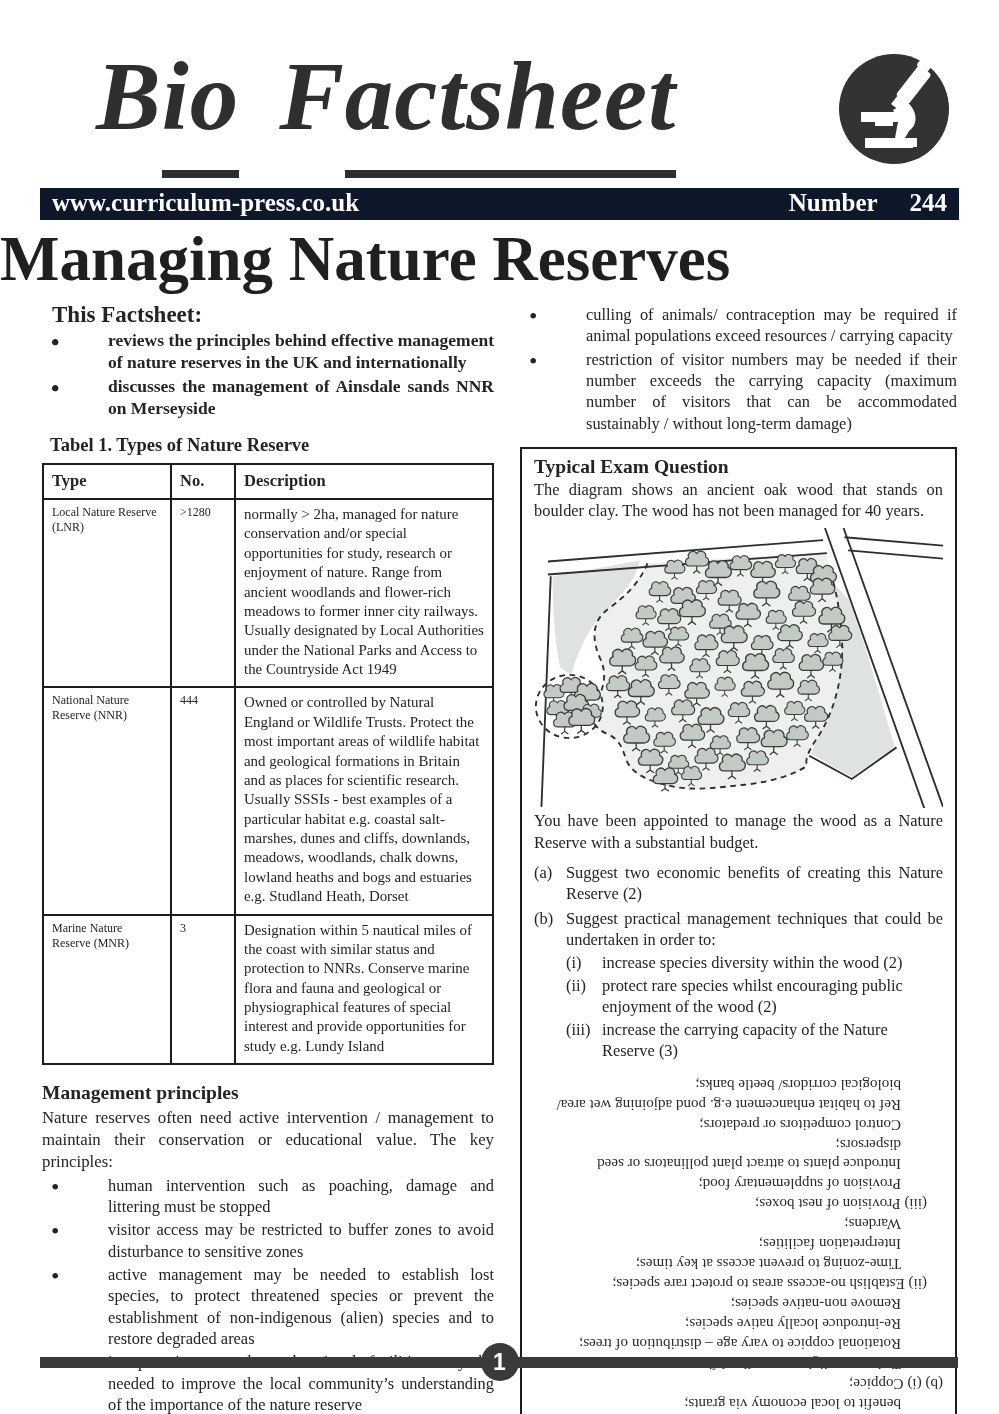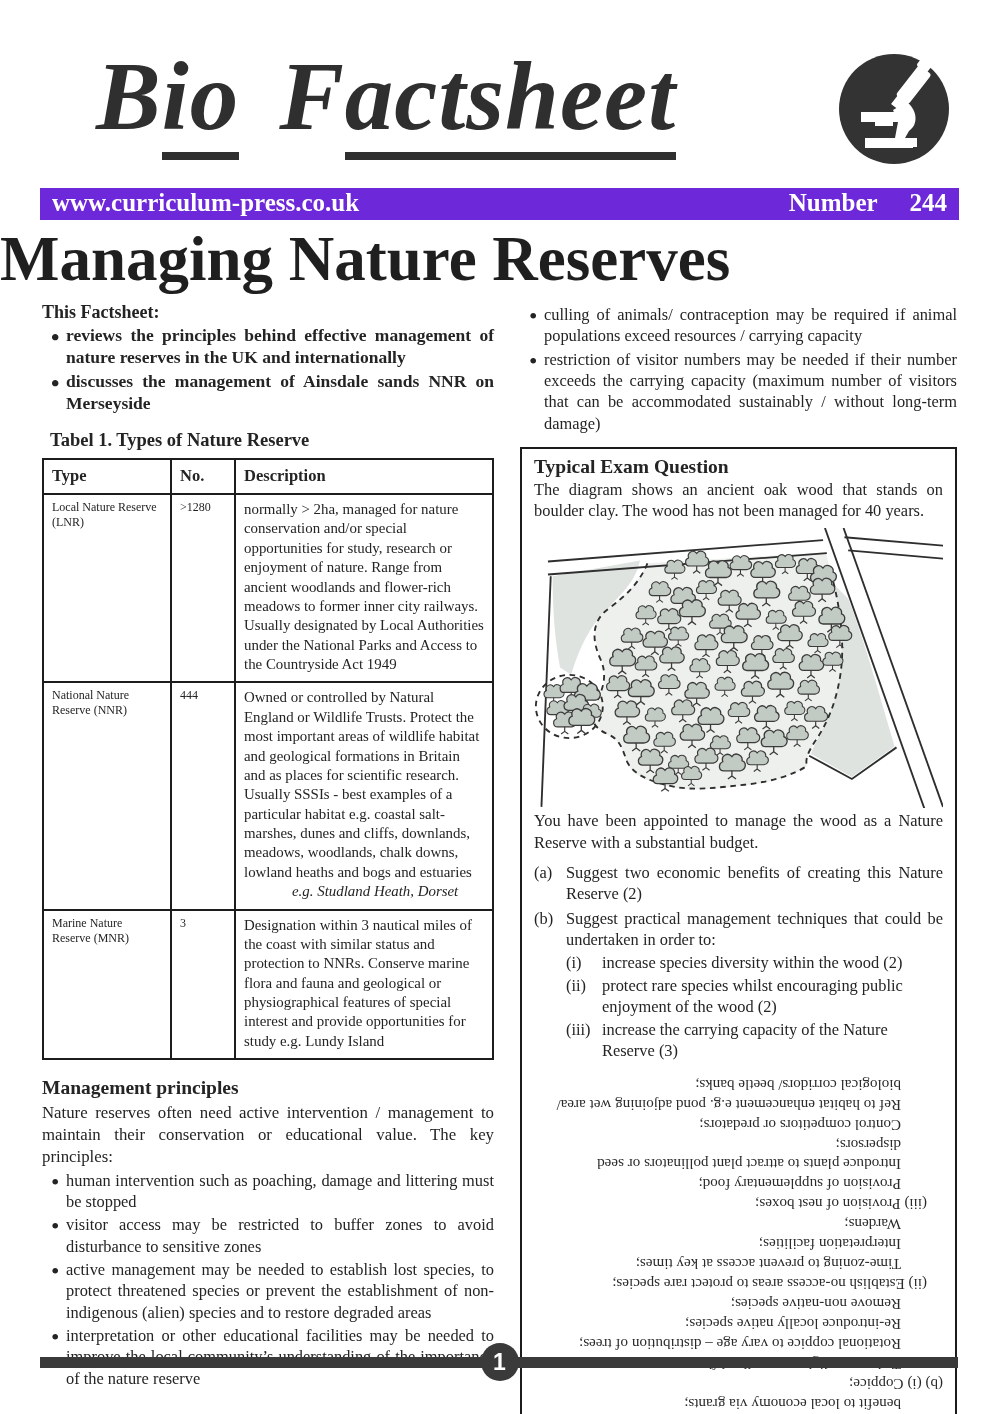--- a/index.html
+++ b/index.html
@@ -2,53 +2,53 @@
 <html><head>
 <meta charset="utf-8">
 <style>
   html,body{margin:0;padding:0;background:#9a9a9a;}
   .page{position:relative;width:999px;height:1414px;background:#ffffff;overflow:hidden;
         font-family:"Liberation Serif",serif;color:#242424;margin:0 auto;}
 
   
   .brandrow{display:flex;align-items:flex-start;padding:46px 46px 0 96px;}
   .brand{font-style:italic;font-weight:bold;font-size:97px;line-height:1.05;letter-spacing:1px;color:#2f2f2f;white-space:nowrap;}
-  .brand .u{border-bottom:8px solid #2f2f2f;padding-bottom:2px;}
+  .brand .u{border-bottom:8px solid #2f2f2f;padding-bottom:20px;}
   .brand .gap{display:inline-block;width:40px;}
   .logo{margin-left:auto;margin-top:4px;flex:none;}
 
-  .urlbar{margin:16px 40px 0 40px;background:#6d28d9;color:#fff;display:flex;
+  .urlbar{margin:16px 40px 0 40px;background:#0f172a;color:#fff;display:flex;
           justify-content:space-between;align-items:center;padding:1px 12px 3px 12px;
           font-size:25px;font-weight:bold;}
   .numwrap span{margin-left:26px;margin-top:44px;}
   .numwrap span:first-child{margin-left:0;}
 
   .main-title{font-weight:bold;font-size:63px;line-height:1.05;margin:6px 0 10px 0;color:#1f1f1f;}
 
   
   .cols{display:flex;gap:26px;padding:0 42px;}
   .col-left{width:452px;flex:none;}
   .col-right{flex:1;min-width:0;}
 
-  .intro-head{font-weight:bold;font-size:18px;margin:0 0 2px 0;}
-  .bullet-item{display:flex;margin:2px 0;}
+  .intro-head{font-weight:bold;font-size:23px;margin:0 0 2px 10px;}
+  .bullet-item{display:flex;margin:2px 0;gap:42px;}
   .bullet-item .marker{flex:none;width:24px;padding-left:9px;box-sizing:border-box;}
   .bullet-item .marker::before{content:"\2022";font-size:24px;line-height:1;}
   .bullet-item .txt{flex:1;text-align:justify;}
   .blist .bullet-item{font-weight:bold;font-size:17.5px;line-height:1.25;}
   .mlist .bullet-item,.rlist .bullet-item{font-size:16.4px;line-height:1.3;}
 
   .para{font-size:16.8px;line-height:1.3;margin:15px 0 0 0;text-align:justify;}
 
   .tcaption{font-weight:bold;font-size:18.5px;margin:15px 0 7px 0;padding-left:8px;}
   table.t1{border-collapse:collapse;width:100%;font-size:14.9px;line-height:1.3;table-layout:fixed;}
   .t1 th,.t1 td{border:2px solid #1c1c1c;padding:5px 7px 7px 8px;vertical-align:top;text-align:left;}
   .t1 th{font-size:16.5px;}
   .t1 .typ,.t1 .num{font-weight:normal;font-size:12px;line-height:1.25;}
-  .t1 .ex{font-style:italic;margin-left:48px;}
+  .t1 .ex{}
   .t1 col.c1{width:128px;} .t1 col.c2{width:64px;}
 
   .mgmt-head{font-weight:bold;font-size:19.5px;margin:17px 0 3px 0;}
 
   
   .exambox{border:2.5px solid #1c1c1c;margin-top:13px;padding:7px 12px 10px 12px;}
   .exam-head{font-weight:bold;font-size:19.5px;margin:0 0 1px 0;}
   .exam-intro,.exam-after{font-size:16.4px;line-height:1.3;text-align:justify;}
   svg.wood{display:block;width:100%;height:auto;margin:6px 0 2px 0;}
   .qa{display:flex;font-size:16.4px;line-height:1.28;margin-top:9px;}
@@ -147,21 +147,21 @@
         </tr>
         <tr>
           <td class="typ">National Nature Reserve (NNR)</td>
           <td class="num">444</td>
           <td><span>Owned or controlled by Natural England or Wildlife Trusts. Protect the most important areas of wildlife habitat and geological formations in Britain and as places for scientific research. Usually SSSIs - best examples of a particular habitat e.g. coastal salt-marshes, dunes and cliffs, downlands, meadows, woodlands, chalk downs, lowland heaths and bogs and estuaries</span><br>
             <span class="ex">e.g. Studland Heath, Dorset</span></td>
         </tr>
         <tr>
           <td class="typ">Marine Nature Reserve (MNR)</td>
           <td class="num">3</td>
-          <td><span>Designation within 3 nautical miles of the coast with similar status and protection to NNRs. Conserve marine flora and fauna and geological or physiographical features of special interest and provide opportunities for study  e.g. Lundy Island</span></td>
+          <td><span>Designation within 5 nautical miles of the coast with similar status and protection to NNRs. Conserve marine flora and fauna and geological or physiographical features of special interest and provide opportunities for study  e.g. Lundy Island</span></td>
         </tr>
       </tbody>
         </table>
 
       <div class="mgmt-head">Management principles</div>
       <div class="para" style="margin-top:0;">Nature reserves often need active intervention / management to maintain their conservation or educational value. The key principles:</div>
 
       <div class="mlist">
 
           <div class="bullet-item">

